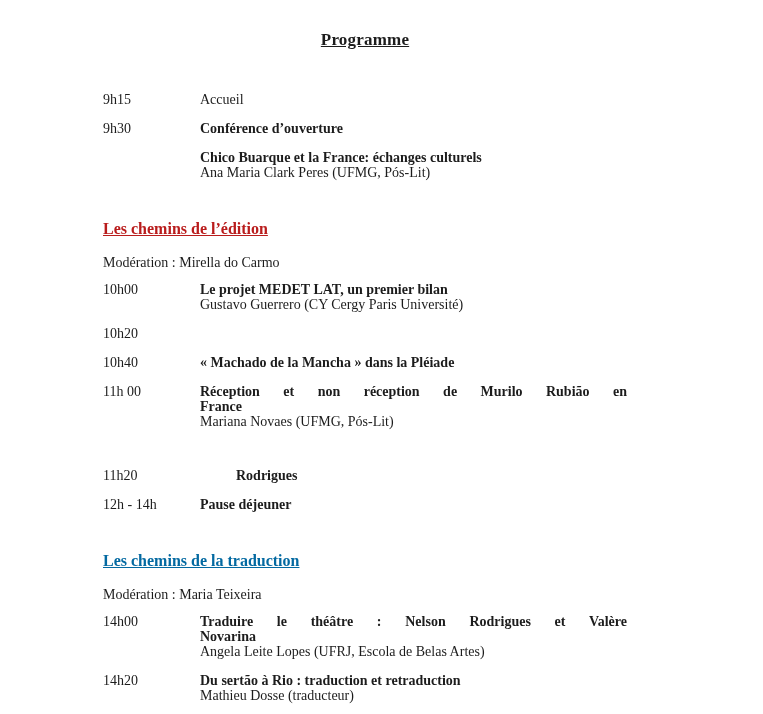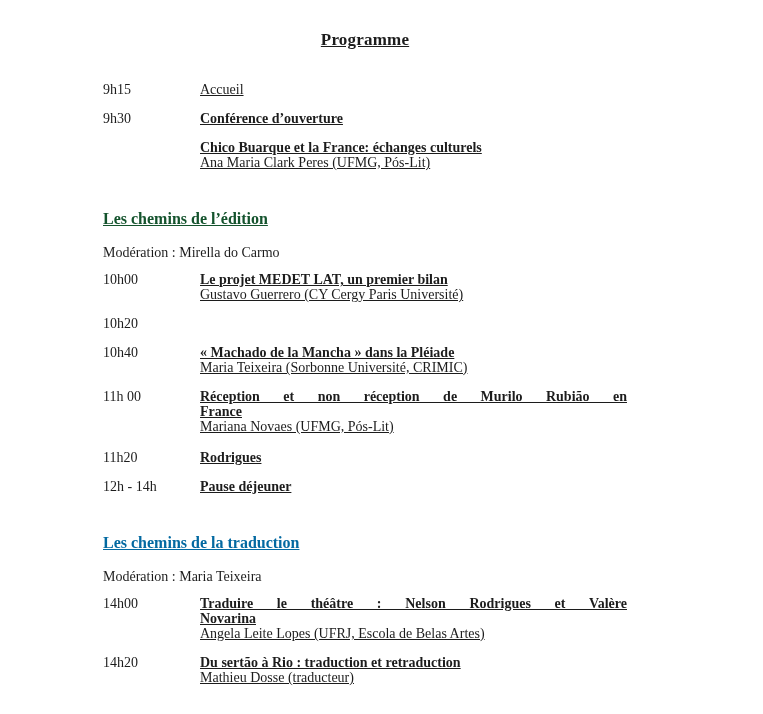--- a/index.html
+++ b/index.html
@@ -15,44 +15,44 @@
     color: #1c1c1c;
     -webkit-font-smoothing: antialiased;
   }
   .page {
     box-sizing: border-box;
     width: 763px;
     height: 714px;
     padding: 30px 136px 20px 103px;
   }
   .doc-title {
-    margin: 0 0 32px 0;
+    margin: 0 0 42px 0;
     text-align: center;
     font-size: 17px;
     font-weight: bold;
     text-decoration: underline;
     letter-spacing: 0.2px;
   }
   .row {
     display: flex;
     margin-bottom: 14px;
     font-size: 14px;
     line-height: 15px;
   }
   .row.extra-space {
-    margin-top: 16px;
+    margin-top: 39px;
+    gap: 36px;
   }
   .time {
     flex: 0 0 97px;
     width: 97px;
   }
   .content {
     flex: 1 1 auto;
     min-width: 0;
-    text-decoration: underline;
   }
   .title-line.bold {
     font-weight: bold;
   }
   .title-line.justify-line {
     text-align: justify;
     text-align-last: justify;
   }
   .speaker {
     font-weight: normal;
@@ -89,37 +89,36 @@
           <div class="title-line bold">Conférence d’ouverture</div>
         </div>
       </div>
       <div class="row">
         <div class="time"></div>
         <div class="content">
           <div class="title-line bold">Chico Buarque et la France: échanges culturels</div>
           <div class="speaker">Ana Maria Clark Peres (UFMG, Pós-Lit)</div>
         </div>
       </div>
-      <div class="section-heading" style="color: #14532d;">Les chemins de l’édition</div>
+      <div class="section-heading" style="color: #b91c1c;">Les chemins de l’édition</div>
       <div class="moderation">Modération : Mirella do Carmo</div>
       <div class="row">
         <div class="time">10h00</div>
         <div class="content">
           <div class="title-line bold">Le projet MEDET LAT, un premier bilan</div>
           <div class="speaker">Gustavo Guerrero (CY Cergy Paris Université)</div>
         </div>
       </div>
       <div class="row">
         <div class="time">10h20</div>
       </div>
       <div class="row">
         <div class="time">10h40</div>
         <div class="content">
           <div class="title-line bold">« Machado de la Mancha » dans la Pléiade</div>
-          <div class="speaker">Maria Teixeira (Sorbonne Université, CRIMIC)</div>
         </div>
       </div>
       <div class="row">
         <div class="time">11h 00</div>
         <div class="content">
           <div class="title-line bold justify-line">Réception et non réception de Murilo Rubião en</div>
           <div class="title-line bold">France</div>
           <div class="speaker">Mariana Novaes (UFMG, Pós-Lit)</div>
         </div>
       </div>

